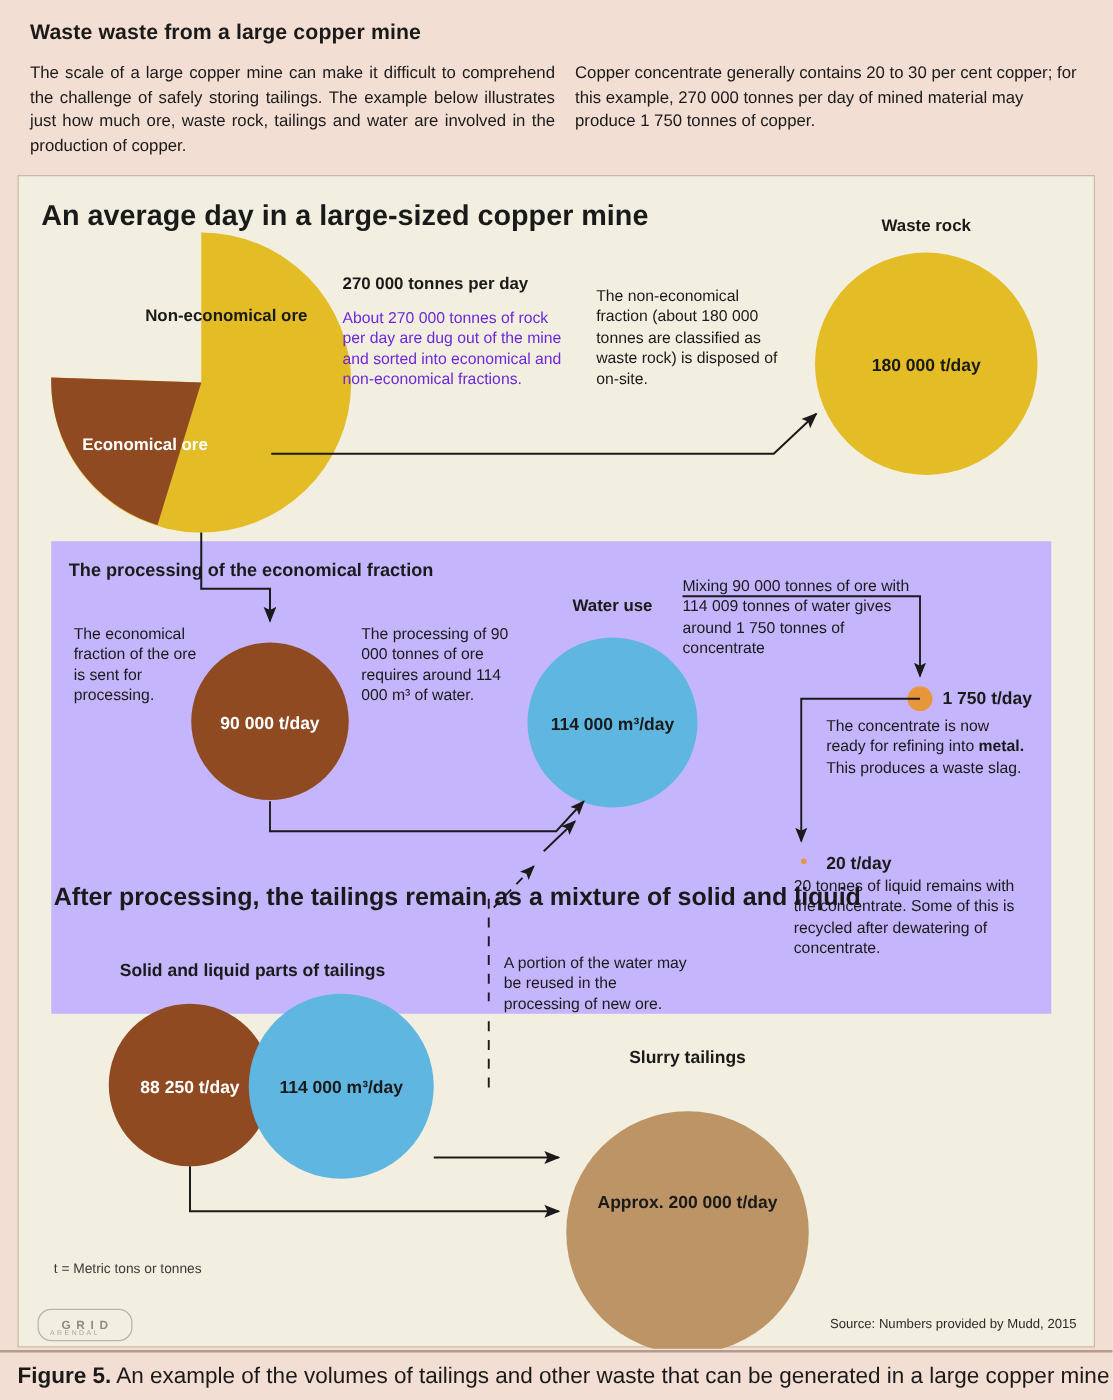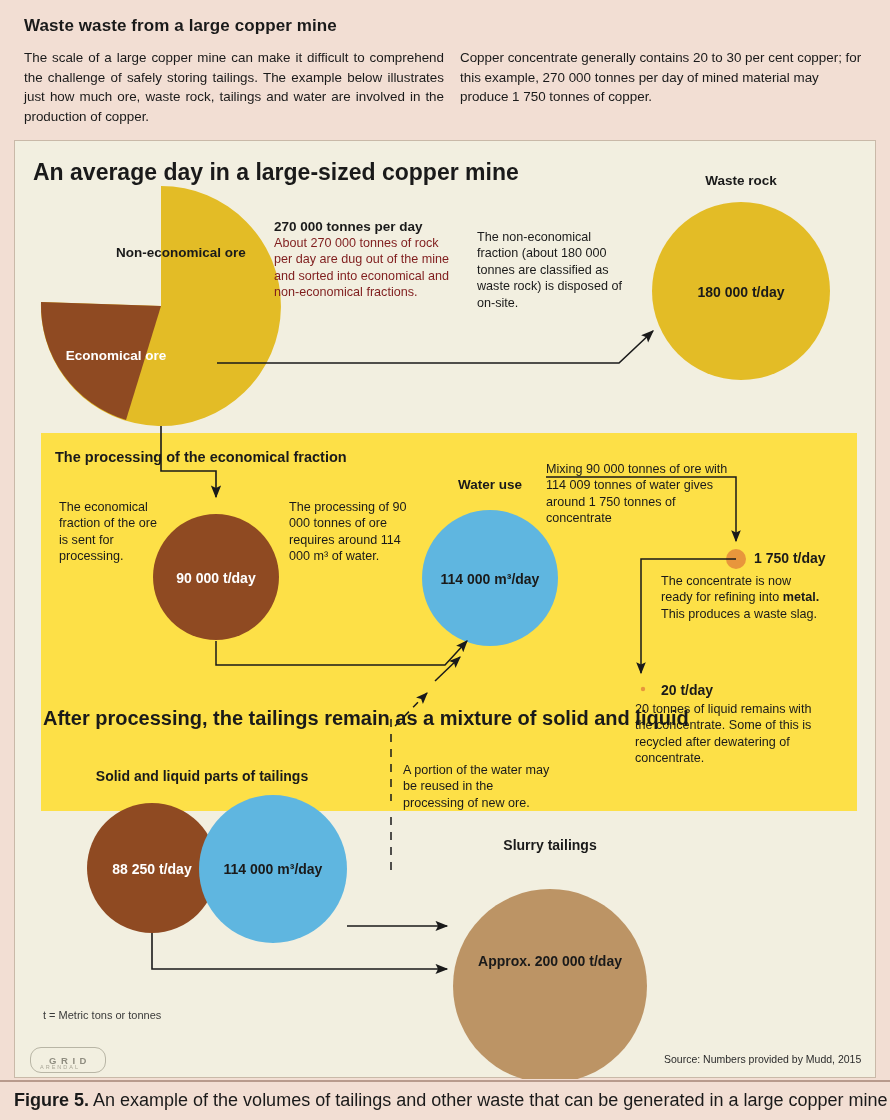--- a/index.html
+++ b/index.html
@@ -18,21 +18,21 @@
   .hdr-col{position:absolute;top:48px;font-size:13.4px;line-height:19.5px;color:#1a1a1a;text-align:justify;}
   .hdr-col.left{left:24px;width:420px;}
   .hdr-col.right{left:460px;width:410px;text-align:left;}
 
   
   .figure{position:absolute;left:14px;top:140px;width:862px;height:938px;background:#f2efe0;border:1px solid #c9b9a8;box-sizing:border-box;}
 
   .fig-title{position:absolute;left:18px;top:18px;font-size:23px;font-weight:bold;color:#1a1a1a;}
 
   
-  .olive-panel{position:absolute;left:26px;top:292px;width:800px;height:378px;background:#fde047;padding-left:16px;}
+  .olive-panel{position:absolute;left:26px;top:292px;width:800px;height:378px;background:#c4b5fd;}
   .olive-title{position:absolute;left:14px;top:16px;font-size:14.5px;font-weight:bold;color:#1a1a1a;}
 
   
   .lower-title{position:absolute;left:28px;top:566px;font-size:20px;font-weight:bold;color:#1a1a1a;text-align:right;}
 
   
   .tx{position:absolute;font-size:12.6px;line-height:16.4px;color:#1a1a1a;}
   .tx b{font-weight:bold;}
   .lbl{position:absolute;font-size:13.5px;font-weight:bold;color:#1a1a1a;text-align:center;}
   .note{position:absolute;font-size:11px;color:#3a3a3a;}
@@ -127,21 +127,21 @@
 
     <div class="lbl" style="left:86px;top:103px;width:160px;line-height:17px;">
       <span>Non-economical ore</span>
     </div>
     <div class="lbl" style="left:36px;top:206px;width:130px;line-height:17px;color:#ffffff;">
       <span>Economical ore</span>
     </div>
 
     <div style="position:absolute;left:259px;top:78px;width:186px;">
       <div style="font-size:13.5px;font-weight:bold;color:#1a1a1a;">270 000 tonnes per day</div>
-      <div style="font-size:12.6px;line-height:16.4px;color:#7f1d1d;margin-top:1px;">About 270 000 tonnes of rock per day are dug out of the mine and sorted into economical and non-economical fractions.</div>
+      <div style="font-size:12.6px;line-height:16.4px;color:#6d28d9;margin-top:12px;">About 270 000 tonnes of rock per day are dug out of the mine and sorted into economical and non-economical fractions.</div>
     </div>
 
     <div class="tx" style="left:462px;top:88px;width:148px;">The non-economical fraction (about 180 000 tonnes are classified as waste rock) is disposed of on-site.</div>
 
     <div class="lbl" style="left:651px;top:32px;width:150px;">Waste rock</div>
     <div class="lbl" style="left:651px;top:143px;width:150px;font-size:14px;">180 000 t/day</div>
 
     <div class="tx" style="left:44px;top:358px;width:106px;">The economical fraction of the ore is sent for processing.</div>
 
     <div class="lbl" style="left:126px;top:429px;width:150px;font-size:14px;color:#ffffff;">90 000 t/day</div>

